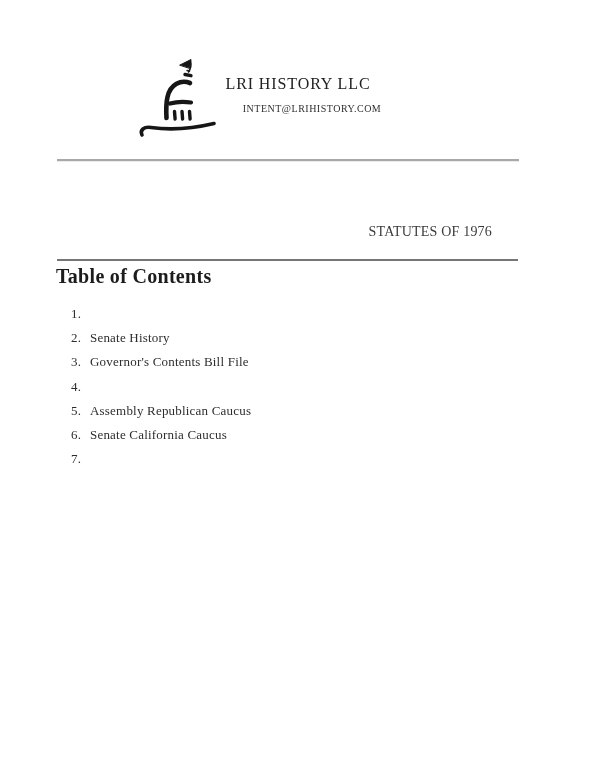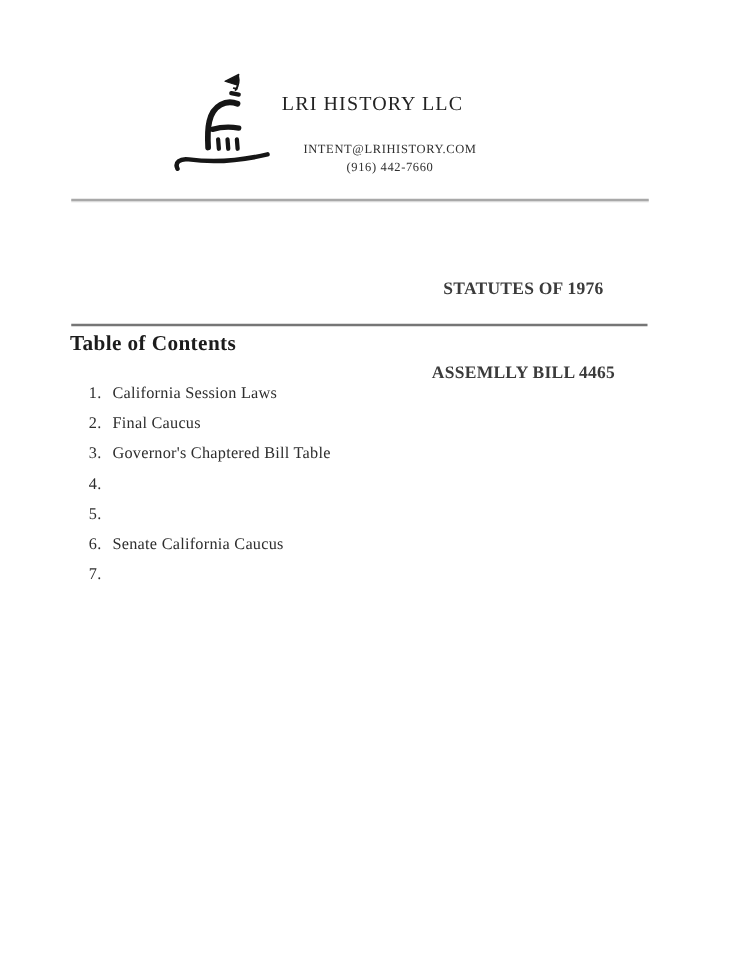--- a/index.html
+++ b/index.html
@@ -16,39 +16,39 @@
     position:absolute;left:137px;top:57px;width:82px;height:86px;
   }
   .org{
     position:absolute;left:0;top:76px;width:596px;text-align:center;
   }
   .company{
     font-size:16px;line-height:16px;letter-spacing:0.9px;
     color:#222222;white-space:nowrap;
   }
   .contact{
-    margin-top:20px;
+    margin-top:9px;
     font-size:10px;line-height:15px;letter-spacing:0.5px;
     color:#2f2f2f;white-space:nowrap;padding-left:28px;
   }
   
   .rule{position:absolute;left:57px;border:0;margin:0;}
   .rule-1{top:159px;width:462px;height:2px;background:#a8a8a8;box-shadow:0 1px 0 rgba(0,0,0,0.08);}
   .rule-2{top:259px;width:461px;height:2px;background:#767676;}
   
   .bill-ref{
     position:absolute;top:176px;right:108px;
-    text-align:center;font-weight:bold;
+    text-align:left;font-weight:normal;
     font-size:14px;line-height:22.4px;letter-spacing:0.2px;
     color:#3b3b3b;white-space:pre;
   }
   
   .toc-title{
     position:absolute;left:56px;top:265px;
-    font-size:17px;font-weight:bold;letter-spacing:0.3px;
+    font-size:20px;font-weight:bold;letter-spacing:0.3px;
     color:#1c1c1c;
   }
   .toc-list{
     position:absolute;left:71px;top:302px;
     margin:0;padding:0;list-style:none;
   }
   .toc-item{
     display:flex;align-items:baseline;
     line-height:24.2px;font-size:13px;color:#2d2d2d;
     letter-spacing:0.2px;
@@ -81,53 +81,51 @@
 
         <path d="M5,78 C2.5,73 7,69.5 14,70.5 C36,73.5 58,71 77,66.5" stroke-width="3.6"></path>
       </g>
     </svg>
   </div>
 
   <div class="org">
     <div class="company">LRI HISTORY LLC</div>
     <div class="contact">
       <div>INTENT@LRIHISTORY.COM</div>
-      <div>(916) 442-7660</div>
     </div>
   </div>
 
   <div class="rule rule-1"></div>
 
   <div class="bill-ref">
     <div>STATUTES OF 1976</div>
-    <div>ASSEMLLY BILL 4465</div>
   </div>
 
   <div class="rule rule-2"></div>
 
   <div class="toc-title">Table of Contents</div>
 
   <ol class="toc-list">
     <li class="toc-item">
       <span class="toc-num">1.</span>
-      <span class="toc-label">California Session Laws</span>
     </li>
     <li class="toc-item">
       <span class="toc-num">2.</span>
-      <span class="toc-label">Final Caucus</span>
+      <span class="toc-label">Senate History</span>
     </li>
     <li class="toc-item">
       <span class="toc-num">3.</span>
-      <span class="toc-label">Governor's Chaptered Bill Table</span>
+      <span class="toc-label">Governor's Contents Bill File</span>
     </li>
     <li class="toc-item">
       <span class="toc-num">4.</span>
     </li>
     <li class="toc-item">
       <span class="toc-num">5.</span>
+      <span class="toc-label">Assembly Republican Caucus</span>
     </li>
     <li class="toc-item">
       <span class="toc-num">6.</span>
       <span class="toc-label">Senate California Caucus</span>
     </li>
     <li class="toc-item">
       <span class="toc-num">7.</span>
     </li>
   </ol>
 

